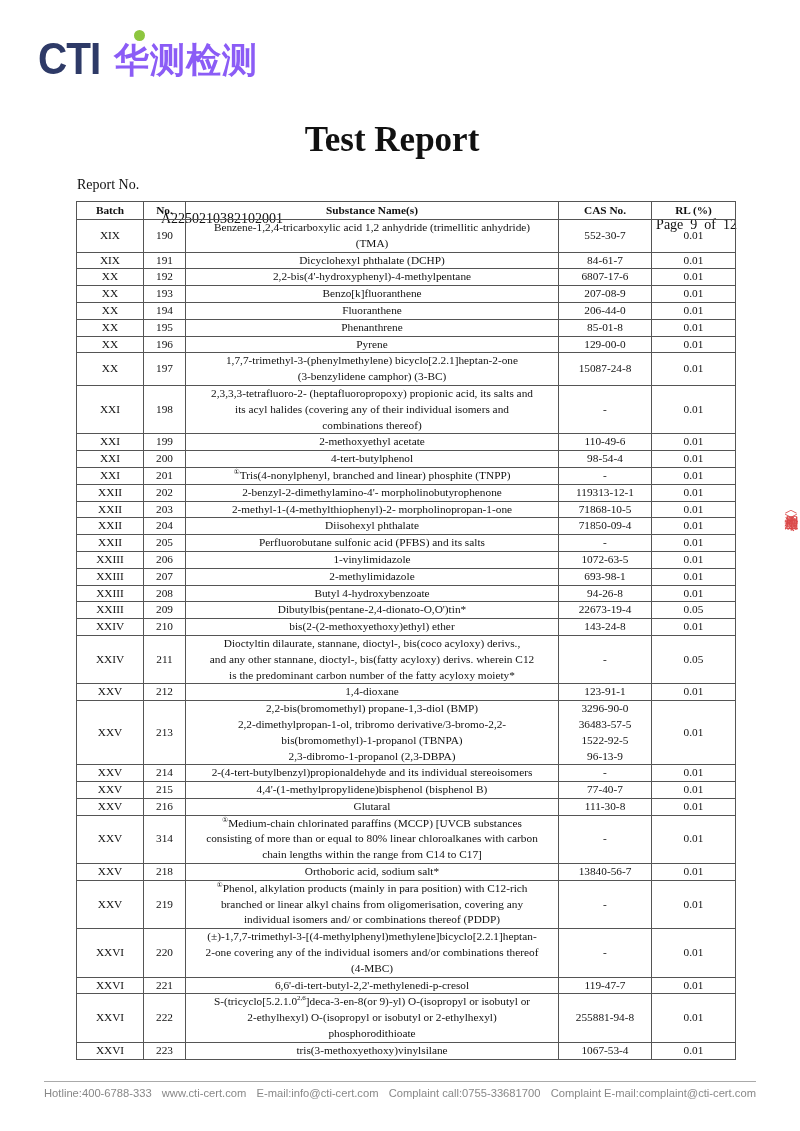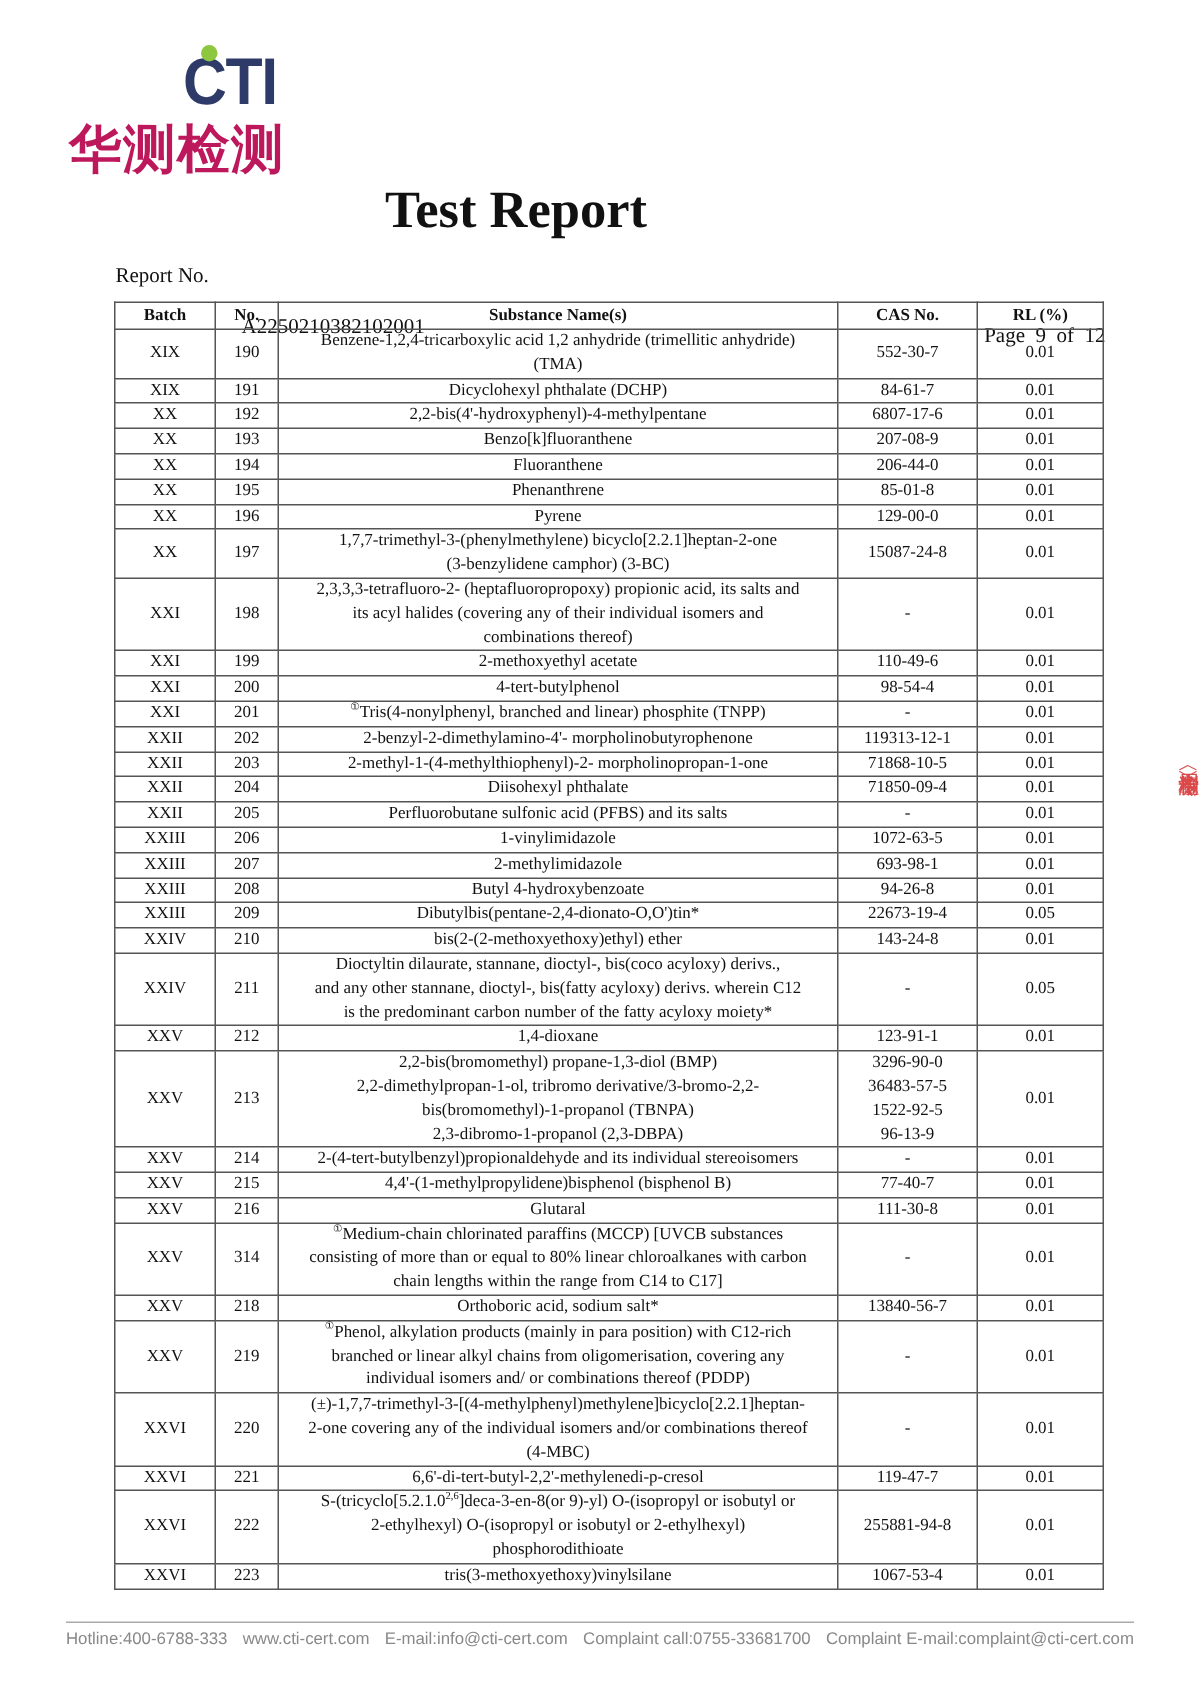--- a/index.html
+++ b/index.html
@@ -1,21 +1,21 @@
 <!DOCTYPE html>
 <html><head>
   <meta charset="utf-8">
   <style>
     html, body { margin: 0; padding: 0; background: #ffffff; }
     body { width: 800px; height: 1131px; position: relative; overflow: hidden; font-family: "Liberation Serif", serif; color: #111; }
-    .logo { position: absolute; left: 38px; top: 32px; height: 50px; display: flex; align-items: flex-end; flex-direction: column; }
+    .logo { position: absolute; left: 38px; top: 32px; height: 50px; display: flex; align-items: flex-end; }
     .logo-cti { font-family: "Liberation Sans", sans-serif; font-weight: bold; font-size: 44px; color: #2e3a67; letter-spacing: -1px; line-height: 46px; position: relative; transform: scaleX(0.92); transform-origin: left bottom; }
     .logo-dot { position: absolute; left: 96px; top: -2px; width: 11px; height: 11px; border-radius: 50%; background: #8dc63f; }
-    .logo-cn { font-family: "DejaVu Sans", sans-serif; font-weight: bold; font-size: 35px; color: #be185d; margin-left: 8px; line-height: 44px; letter-spacing: 1px; }
-    .title { position: absolute; left: 0; width: 688px; top: 120px; text-align: center; font-family: "Liberation Serif", serif; font-weight: bold; font-size: 35px; letter-spacing: 0px; }
+    .logo-cn { font-family: "DejaVu Sans", sans-serif; font-weight: bold; font-size: 35px; color: #8b5cf6; margin-left: 8px; line-height: 44px; letter-spacing: 1px; }
+    .title { position: absolute; left: 0; width: 688px; top: 120px; text-align: center; font-family: "Liberation Serif", serif; font-weight: bold; font-size: 35px; letter-spacing: 0px; padding-left: 48px; }
     .meta { position: absolute; top: 177px; left: 77px; width: 660px; font-size: 14px; }
     .meta .rep-label { position: absolute; left: 0; }
     .meta .rep-value { position: absolute; left: 84px; margin-top: 34px; }
     .meta .page { position: absolute; right: 0; margin-top: 40px; }
     table.report { position: absolute; left: 76px; top: 201px; width: 659px; border-collapse: collapse; font-size: 11.3px; table-layout: fixed; font-family: Liberation Serif, serif; }
     table.report th, table.report td { border: 1px solid #555; text-align: center; vertical-align: middle; padding: 0 3px; line-height: 15.8px; }
     table.report th { font-weight: bold; height: 17px; }
     table.report td { height: 15.8px; }
     col.c-batch { width: 67px; } col.c-no { width: 42px; } col.c-name { width: 373px; } col.c-cas { width: 93px; } col.c-rl { width: 84px; }
     .multi { white-space: pre-line; }

